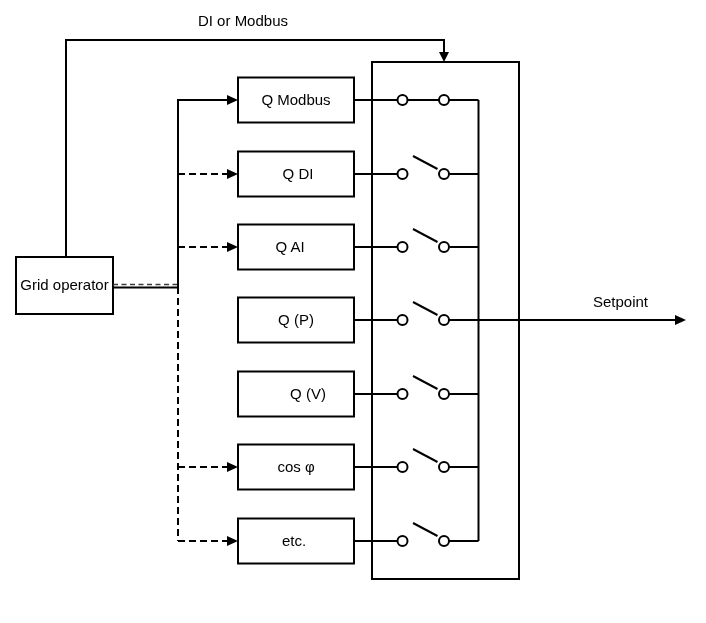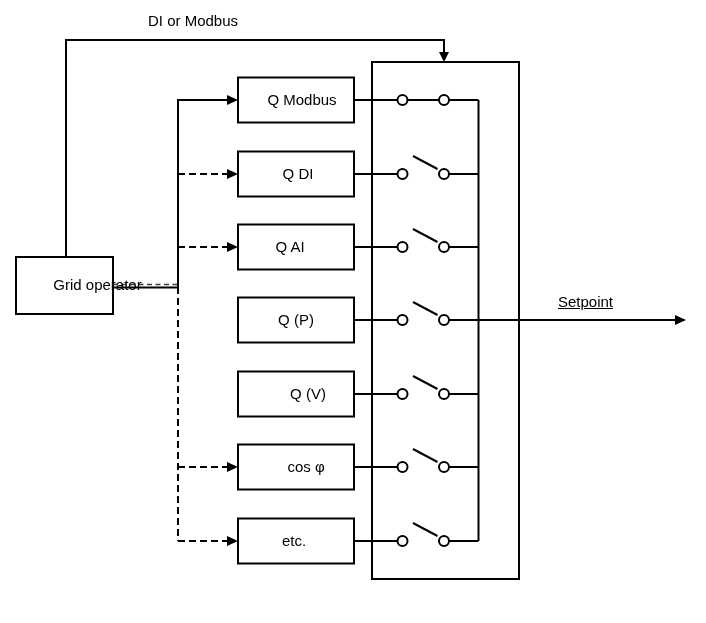--- a/index.html
+++ b/index.html
@@ -18,33 +18,33 @@
   .canvas svg {
     position: absolute;
     left: 0;
     top: 0;
   }
   .lbl {
     position: absolute;
     color: #000000;
     font-size: 15px;
     line-height: 1.25;
-    text-align: left;
+    text-align: right;
     white-space: nowrap;
   }
   .boxlbl {
     position: absolute;
     display: flex;
     align-items: center;
     justify-content: center;
     color: #000000;
     font-size: 15px;
     text-align: center;
   }
-  .wrap2 { white-space: normal; line-height: 1.35; padding-left: 33px; }
+  .wrap2 { white-space: normal; line-height: 1.35; }
 </style>
 </head>
 <body>
 
 <div class="canvas">
 
   <svg width="706" height="623" viewBox="0 0 706 623">
     <g stroke="#000000" stroke-width="2" fill="none">
 
       <rect x="16" y="257" width="97" height="57" fill="#ffffff"></rect>
@@ -128,24 +128,24 @@
       <polygon points="238,467 227,462 227,472"></polygon>
       <polygon points="238,541 227,536 227,546"></polygon>
       <polygon points="686,320 675,315 675,325"></polygon>
     </g>
   </svg>
 
   <div class="lbl" style="left:148px; top:12px; width:140px;">DI or Modbus</div>
 
   <div class="boxlbl wrap2" style="left:18px; top:258px; width:93px; height:55px;">Grid operator</div>
 
-  <div class="boxlbl" style="left:244px; top:77px; width:116px; height:45px;">Q Modbus</div>
+  <div class="boxlbl" style="left:238px; top:77px; width:116px; height:45px;">Q Modbus</div>
   <div class="boxlbl" style="left:238px; top:151px; width:120px; height:45px;text-align:center;">Q DI</div>
   <div class="boxlbl" style="left:238px; top:224px; width:104px; height:45px;">Q AI</div>
   <div class="boxlbl" style="left:238px; top:297px; width:116px; height:45px;">Q (P)</div>
   <div class="boxlbl" style="left:238px; top:371px; width:140px; height:45px;">Q (V)</div>
-  <div class="boxlbl" style="left:238px; top:444px; width:116px; height:45px;margin-left:10px;">cos φ</div>
+  <div class="boxlbl" style="left:238px; top:444px; width:116px; height:45px;">cos φ</div>
   <div class="boxlbl" style="left:238px; top:518px; width:112px; height:45px;">etc.</div>
 
 
-  <div class="lbl" style="left:558px; top:293px; width:90px;text-decoration:underline;">Setpoint</div>
+  <div class="lbl" style="left:558px; top:293px; width:90px;">Setpoint</div>
 
 </div>
 
 </body></html>

